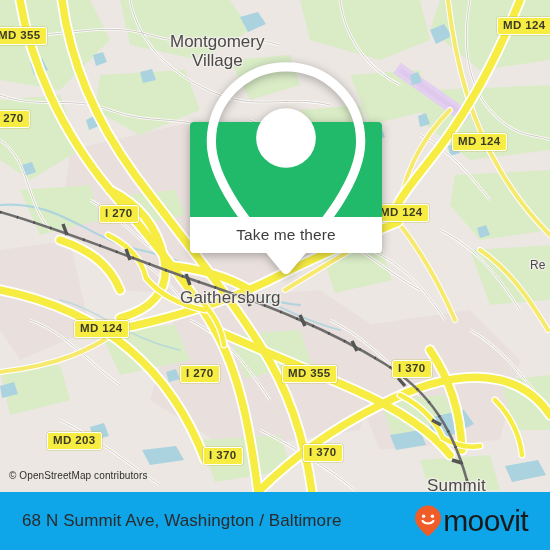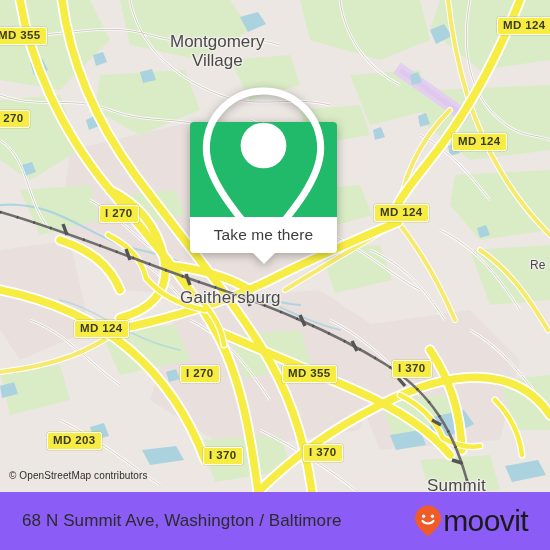--- a/index.html
+++ b/index.html
@@ -46,21 +46,21 @@
       1.4px 0 1.4px #f3efeb, -1.4px 0 1.4px #f3efeb,
       0 1.4px 1.4px #f3efeb, 0 -1.4px 1.4px #f3efeb,
       1px 1px 1.4px #f3efeb, -1px -1px 1.4px #f3efeb;
   }
   .place.town{font-size:17px;letter-spacing:.2px;margin-top:20px;}
   .place.village{font-size:17px;line-height:19px;text-align:center;}
   .place.small{font-size:12px;}
 
   
   .popup{
-    position:absolute;left:190px;top:122px;width:147px;
+    position:absolute;left:190px;top:122px;width:192px;
     filter:drop-shadow(0 2px 5px rgba(0,0,0,.30));
   }
   .popup-top{
     height:95px;border-radius:4px 4px 0 0;
     display:flex;align-items:center;justify-content:center;
   }
   .popup-bottom{
     height:36px;background:#ffffff;border-radius:0 0 4px 4px;
     display:flex;align-items:center;justify-content:center;
     position:relative;
@@ -70,21 +70,21 @@
     position:absolute;left:50%;bottom:-11px;margin-left:-11px;
     width:0;height:0;
     border-left:11px solid transparent;
     border-right:11px solid transparent;
     border-top:11px solid #ffffff;
   }
 
   
   .footer{
     position:absolute;left:0;top:492px;width:550px;height:58px;
-    background:#8b5cf6;
+    background:#0ea5e9;
     display:flex;align-items:center;justify-content:space-between;
     padding:0 22px;box-sizing:border-box;
   }
   .footer-address{font-size:17px;color:#2b2b2b;letter-spacing:.1px;white-space:nowrap;}
   .brand{display:flex;align-items:center;gap:0;}
   .brand-word{
     font-size:30px;color:#1a1a1a;font-weight:normal;letter-spacing:-.6px;
     line-height:30px;
   }
 </style>

